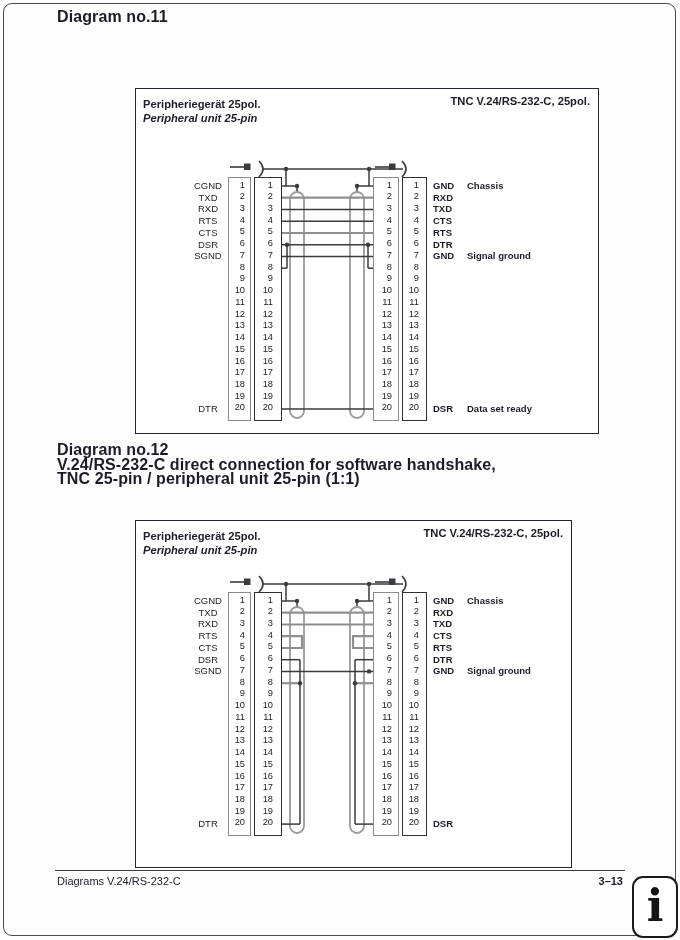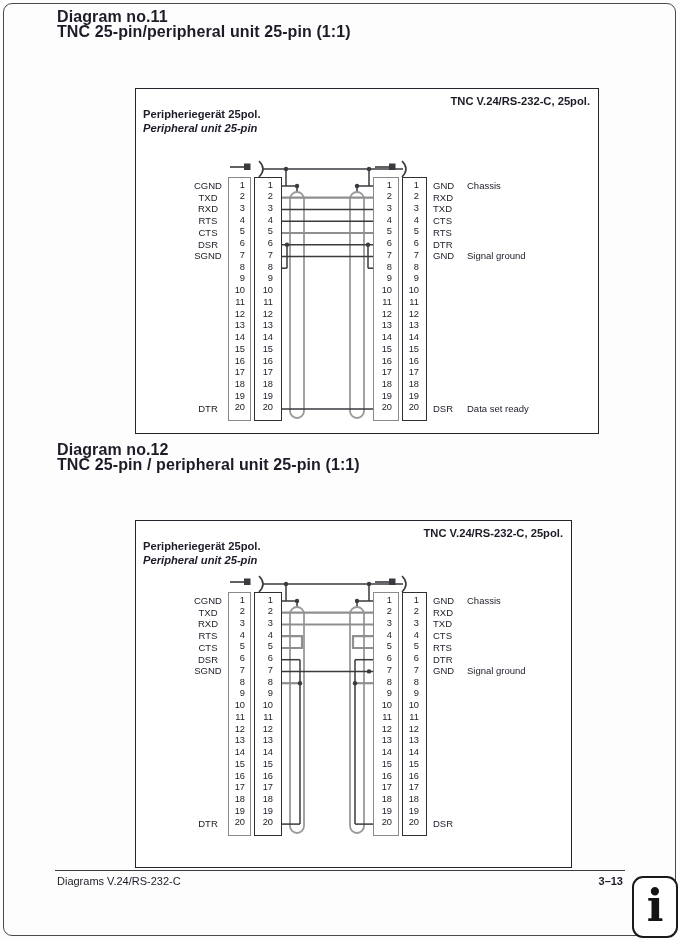--- a/index.html
+++ b/index.html
@@ -9,35 +9,35 @@
     overflow:hidden;
   }
   .page-border{
     position:absolute;left:3px;top:3px;right:4px;bottom:4px;
     border:1.8px solid var(--page_border,#4a4a4a);border-radius:9px;pointer-events:none;
   }
   .title-block{position:absolute;left:57px;font-size:16px;font-weight:bold;line-height:14.5px;letter-spacing:.1px;}
   .dbox{position:absolute;left:135px;border:1.6px solid #24242c;background:#fff;}
   .dbox.d1{top:88px;width:462px;height:344px;}
   .dbox.d2{top:520px;width:435px;height:346px;}
-  .hdr-left{position:absolute;left:7px;top:18px;font-size:11.2px;font-weight:bold;line-height:14px;}
+  .hdr-left{position:absolute;left:7px;top:8px;font-size:11.2px;font-weight:bold;line-height:14px;}
   .hdr-left .en{font-style:italic;}
   .hdr-right{position:absolute;right:8px;top:6px;font-size:11.2px;font-weight:bold;}
   .conn-area{position:absolute;left:55px;width:390px;height:244px;}
   .d1 .conn-area{top:88px;}
   .d2 .conn-area{top:71px;}
   .col-labels-left{position:absolute;left:0;top:0;width:34px;padding-top:3px;text-align:center;}
   .lrow{height:11.74px;line-height:11.74px;font-size:9.5px;white-space:pre;}
   .pinbox{position:absolute;top:0;height:244px;box-sizing:border-box;background:#fff;}
   .pinbox .prow{height:11.74px;line-height:11.74px;font-size:9.3px;text-align:right;}
   .box-a{left:37px;width:23px;border:1.5px solid var(--border_a,#8a8a8a);padding:1.5px 5px 0 0;}
   .box-b{left:63px;width:28px;border:1.5px solid var(--border_b,#2f2f34);padding:1.5px 8px 0 0;}
   .box-c{left:182px;width:26px;border:1.5px solid var(--border_a,#8a8a8a);padding:1.5px 6px 0 0;}
   .box-d{left:211px;width:25px;border:1.5px solid var(--border_b,#2f2f34);padding:1.5px 7px 0 0;}
-  .col-labels-right{position:absolute;left:242px;top:0;width:148px;padding-top:3px;}
+  .col-labels-right{position:absolute;left:242px;top:0;width:148px;padding-top:3px;font-weight:bold;}
   .rrow{height:11.74px;line-height:11.74px;font-size:9.5px;display:flex;}
   .rrow .sig{width:34px;}
   .rrow .desc{flex:1;}
   svg.wires{position:absolute;left:35px;top:-18px;width:210px;height:266px;pointer-events:none;overflow:visible;}
   .wd{stroke:var(--wire_dark,#3a3a3f);stroke-width:1.5;fill:none;}
   .wg{stroke:var(--wire_gray,#8f8f8f);stroke-width:2.2;fill:none;}
   .ov{stroke:var(--oval,#9a9a9a);stroke-width:1.8;fill:none;}
   .dot{fill:var(--wire_dark,#2c2c30);}
   .sym{stroke:var(--wire_dark,#3a3a3f);stroke-width:1.6;fill:none;}
   .symf{fill:var(--wire_dark,#3a3a3f);stroke:none;}
@@ -52,21 +52,20 @@
   .info-box .glyph{font-family:"DejaVu Serif", serif;font-weight:bold;font-size:44px;line-height:1;color:#141414;margin-top:-3px;}
 </style>
 </head>
 <body>
 
 <div>
   <div class="page-border"></div>
 
   <div class="title-block" style="top:10px">
     <div>Diagram no.11</div>
-    <div>TNC 25-pin/peripheral unit 25-pin (1:1)</div>
   </div>
 
   <div class="dbox d1">
     <div class="hdr-left">
       <div>Peripheriegerät 25pol.</div>
       <div class="en">Peripheral unit 25-pin</div>
     </div>
     <div class="hdr-right">TNC V.24/RS-232-C, 25pol.</div>
 
     <div class="conn-area">
@@ -314,20 +313,21 @@
           <line class="wd" x1="142" y1="85.7" x2="142" y2="109.2"></line>
             <line class="wd" x1="142" y1="109.2" x2="147" y2="109.2"></line>
           <circle class="dot" cx="142" cy="85.7" r="2.2"></circle>
         </g>
       </svg>
     </div>
   </div>
 
   <div class="title-block" style="top:443px">
     <div>Diagram no.12</div>
+    <div>V.24/RS-232-C direct connection for software handshake,</div>
     <div>TNC 25-pin / peripheral unit 25-pin (1:1)</div>
   </div>
 
   <div class="dbox d2">
     <div class="hdr-left">
       <div>Peripheriegerät 25pol.</div>
       <div class="en">Peripheral unit 25-pin</div>
     </div>
     <div class="hdr-right">TNC V.24/RS-232-C, 25pol.</div>
 

